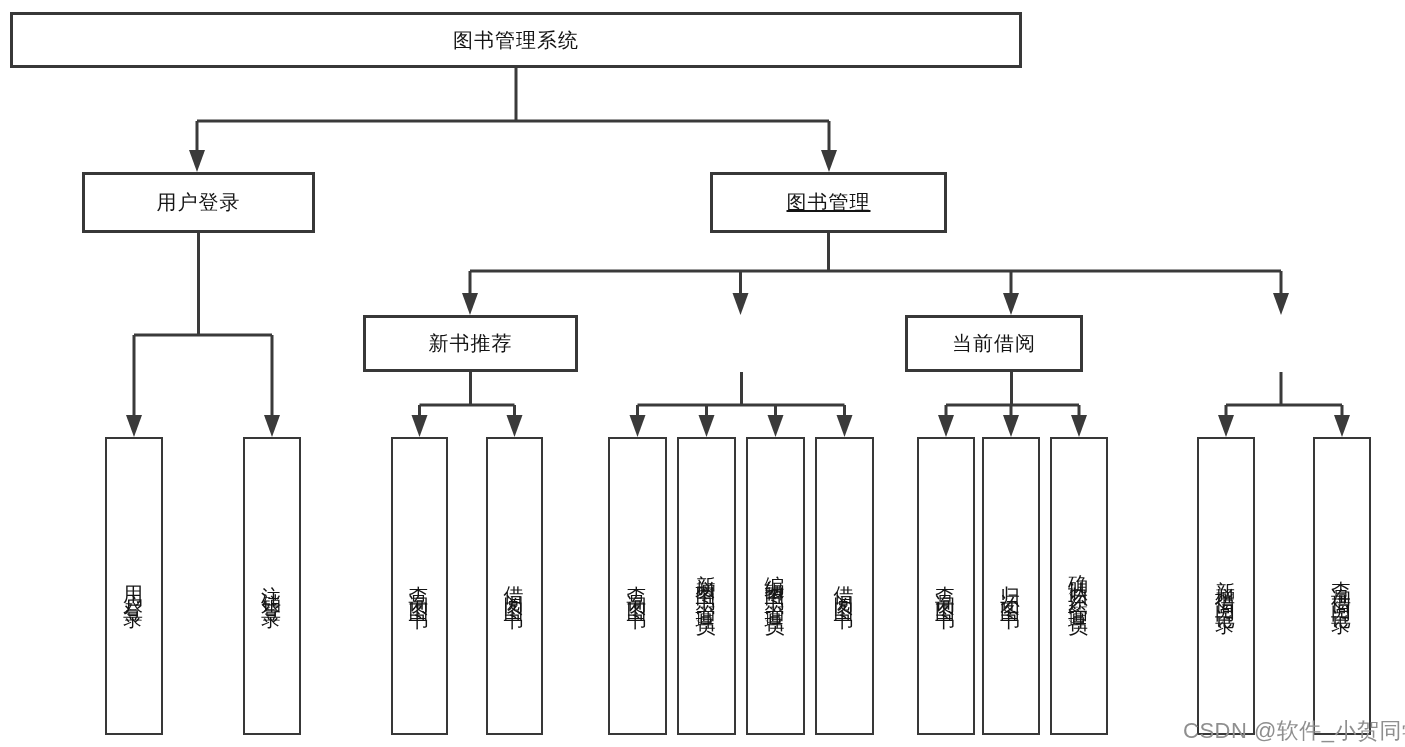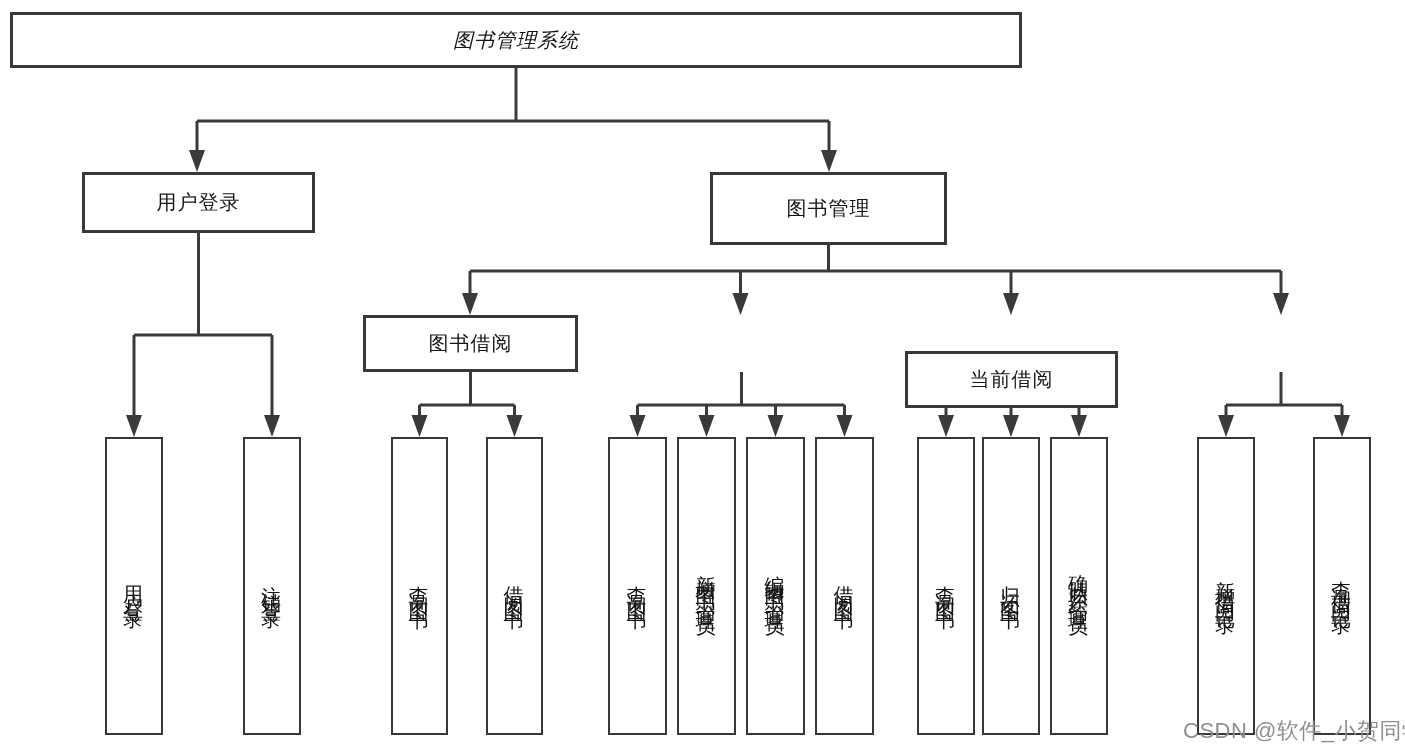--- a/index.html
+++ b/index.html
@@ -82,27 +82,27 @@
       <polygon points="767.5,415 783.5,415 775.5,437"></polygon>
       <polygon points="836.5,415 852.5,415 844.5,437"></polygon>
       <polygon points="938,415 954,415 946,437"></polygon>
       <polygon points="1003,415 1019,415 1011,437"></polygon>
       <polygon points="1071,415 1087,415 1079,437"></polygon>
       <polygon points="1218,415 1234,415 1226,437"></polygon>
       <polygon points="1334,415 1350,415 1342,437"></polygon>
     </g>
   </svg>
 
-  <div class="hbox" style="left:10px;top:12px;width:1012px;height:56px;font-style:italic;">图书管理系统</div>
+  <div class="hbox" style="left:10px;top:12px;width:1012px;height:56px;">图书管理系统</div>
 
   <div class="hbox" style="left:82px;top:172px;width:233px;height:61px;">用户登录</div>
-  <div class="hbox" style="left:710px;top:172px;width:237px;height:73px;">图书管理</div>
+  <div class="hbox" style="left:710px;top:172px;width:237px;height:61px;text-decoration:underline;">图书管理</div>
 
-  <div class="hbox" style="left:363px;top:315px;width:215px;height:57px;">图书借阅</div>
-  <div class="hbox" style="left:905px;top:315px;width:213px;height:57px;margin-top:36px;">当前借阅</div>
+  <div class="hbox" style="left:363px;top:315px;width:215px;height:57px;">新书推荐</div>
+  <div class="hbox" style="left:905px;top:315px;width:178px;height:57px;">当前借阅</div>
 
   <div class="vbox" style="left:105px;">用户登录</div>
   <div class="vbox" style="left:243px;">注销登录</div>
 
   <div class="vbox" style="left:391px;width:57px;">查询图书</div>
   <div class="vbox" style="left:486px;width:57px;">借阅图书</div>
 
   <div class="vbox" style="left:608px;width:59px;">查询图书</div>
   <div class="vbox" style="left:677px;width:59px;letter-spacing:6px;">新增图书（管理员）</div>
   <div class="vbox" style="left:746px;width:59px;letter-spacing:6px;">编辑图书（管理员）</div>

